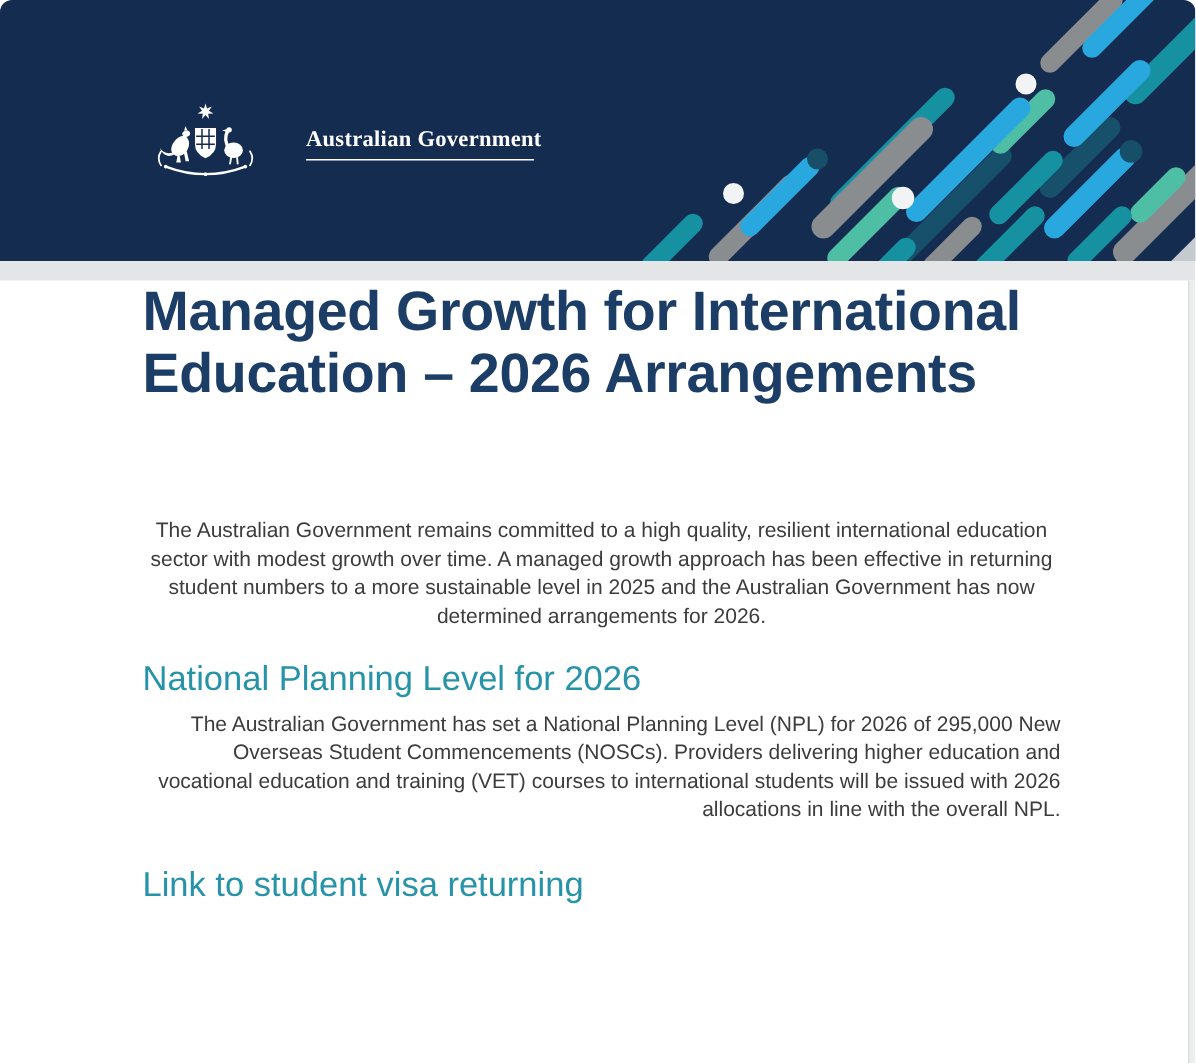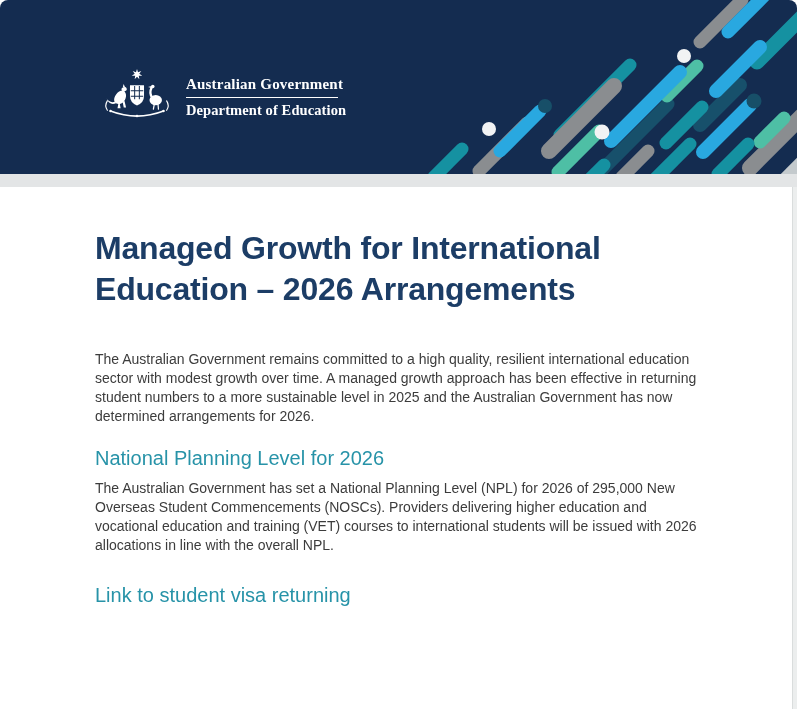--- a/index.html
+++ b/index.html
@@ -15,41 +15,41 @@
         overflow:hidden; border-radius:8px 8px 0 0;}
 
   
   .banner{position:relative; width:797px; height:174px; background:var(--navy); overflow:hidden;}
   .deco{position:absolute; inset:0; width:797px; height:174px; display:block;}
   .deco line{fill:none; stroke-linecap:round;}
   .st-b{stroke:var(--stripe-lightblue);} .st-t{stroke:var(--stripe-teal);}
   .st-g{stroke:var(--stripe-gray);}      .st-gr{stroke:var(--stripe-green);}
   .st-d{stroke:var(--stripe-darkteal);}  .st-s{stroke:var(--stripe-silver);}
 
-  .crest-lockup{position:absolute; left:98px; top:60px; display:flex; align-items:center; gap:10px;}
+  .crest-lockup{position:absolute; left:98px; top:60px; display:flex; align-items:center; gap:28px;}
   .crest{width:78px; height:74px; display:block;}
   .crest .w{fill:#fff;} .crest .wl{fill:none; stroke:#fff; stroke-linecap:round;}
   .crest .nv{stroke:var(--navy); stroke-width:1.3; fill:none;}
   .crest-text{color:#fff;}
   .agency{font:700 15px/18px "Liberation Serif", serif; letter-spacing:.2px; white-space:nowrap;}
   .rule{height:1px; background:#fff; margin:4px 0; width:152px;}
   .dept{font:700 14.5px/17px "Liberation Serif", serif; letter-spacing:.1px; white-space:nowrap;}
 
   .band{width:797px; height:13px; background:var(--band-gray);}
   .right-strip{position:absolute; right:0; top:187px; bottom:0; width:5px;
                background:#ECEEEE; border-left:1px solid #DADDDD;}
 
   
   .content{padding:0 90px 0 95px;}
-  h1{margin-top:41px; max-width:600px; font-size:32px; line-height:41px; font-weight:700;
+  h1{max-width:600px; font-size:37px; line-height:41px; font-weight:700;
      color:var(--title-navy); letter-spacing:-.2px;}
   p{font-size:14px; line-height:19px; color:var(--body-text); max-width:628px;}
-  .intro{margin-top:40px;}
-  h2{font-size:20px; line-height:27px; font-weight:400; color:var(--teal-heading);}
-  section p{margin-top:7px;}
+  .intro{margin-top:75px;text-align:center;}
+  h2{font-size:23px; line-height:27px; font-weight:400; color:var(--teal-heading);}
+  section p{margin-top:7px;text-align:right;}
   .s1 h2{margin-top:19px;}
   .s2 h2{margin-top:27px;}
 </style>
 </head>
 <body>
 
 <div class="page">
 
   <header class="banner">
     <svg class="deco" viewBox="0 0 797 174" preserveAspectRatio="none" aria-hidden="true">
@@ -111,21 +111,20 @@
 
         <path class="wl" stroke-width="2" d="M16,57 Q50,70 84,57"></path>
         <path class="wl" stroke-width="1.5" d="M12,44 Q8,50 12,56 M88,44 Q92,50 88,56"></path>
         <circle class="w" cx="16" cy="57" r="1.6"></circle>
         <circle class="w" cx="84" cy="57" r="1.6"></circle>
         <circle class="w" cx="50" cy="63.5" r="1.6"></circle>
       </svg>
       <div class="crest-text">
         <div class="agency">Australian Government</div>
         <div class="rule"></div>
-        <div class="dept">Department of Education</div>
       </div>
     </div>
   </header>
 
   <div class="band"></div>
 
   <main class="content">
     <h1>Managed Growth for International Education – 2026 Arrangements</h1>
 
     <p class="intro">The Australian Government remains committed to a high quality, resilient international education sector with modest growth over time. A managed growth approach has been effective in returning student numbers to a more sustainable level in 2025 and the Australian Government has now determined arrangements for 2026.</p>

